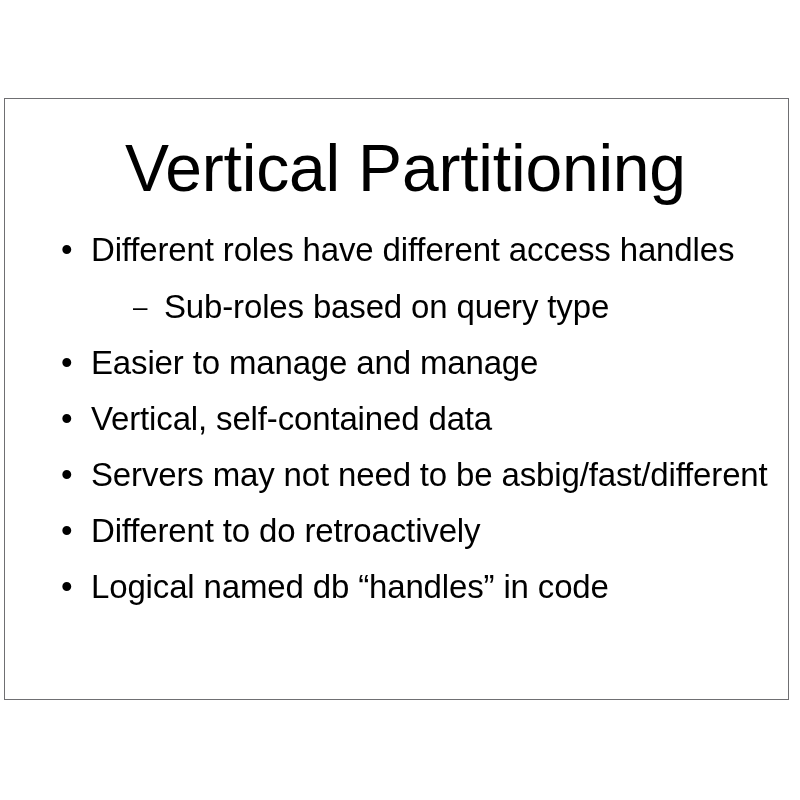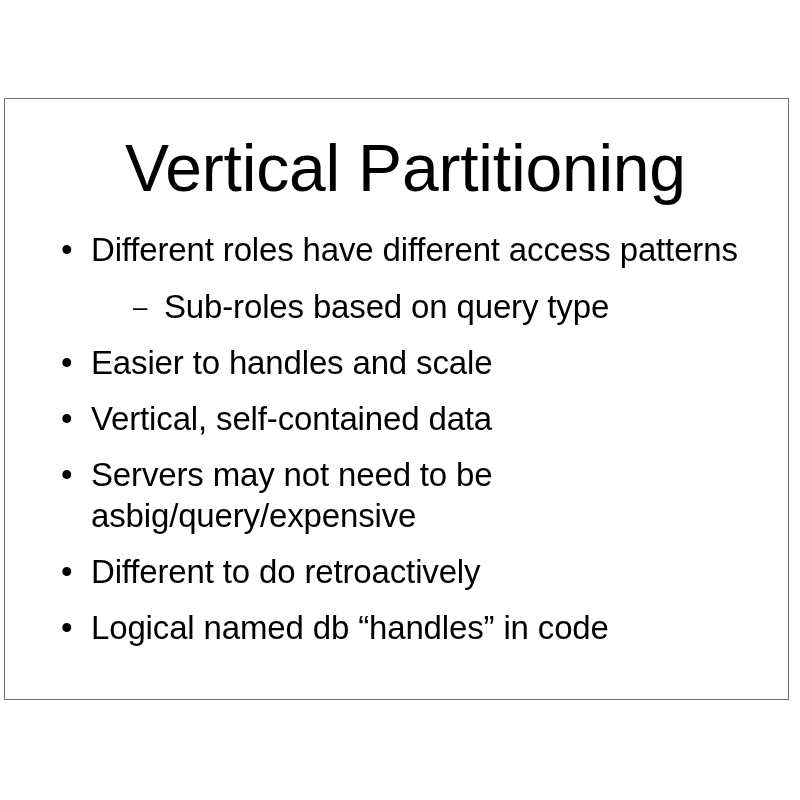--- a/index.html
+++ b/index.html
@@ -105,41 +105,41 @@
 <div id="slide-canvas">
 
   <div id="slide-frame" style="border-color: rgb(111, 111, 114); background: rgb(255, 255, 255); color: rgb(0, 0, 0);">
 
     <div id="slide-title">Vertical Partitioning</div>
 
     <div id="bullet-list">
 
       <div class="bullet-row level-1">
         <span class="bullet-marker">•</span>
-        <span class="bullet-text">Different roles have different access patterns</span>
+        <span class="bullet-text">Different roles have different access handles</span>
       </div>
 
       <div class="bullet-row level-2">
         <span class="bullet-marker">–</span>
         <span class="bullet-text">Sub-roles based on query type</span>
       </div>
 
       <div class="bullet-row level-1">
         <span class="bullet-marker">•</span>
-        <span class="bullet-text">Easier to handles and scale</span>
+        <span class="bullet-text">Easier to manage and manage</span>
       </div>
 
       <div class="bullet-row level-1">
         <span class="bullet-marker">•</span>
         <span class="bullet-text">Vertical, self-contained data</span>
       </div>
 
       <div class="bullet-row level-1">
         <span class="bullet-marker">•</span>
-        <span class="bullet-text"><span>Servers may not need to be as</span><span class="wrap-line-2">big/query/expensive</span></span>
+        <span class="bullet-text"><span>Servers may not need to be as</span><span class="wrap-line-2">big/fast/different</span></span>
       </div>
 
       <div class="bullet-row level-1">
         <span class="bullet-marker">•</span>
         <span class="bullet-text">Different to do retroactively</span>
       </div>
 
       <div class="bullet-row level-1">
         <span class="bullet-marker">•</span>
         <span class="bullet-text">Logical named db “handles” in code</span>

